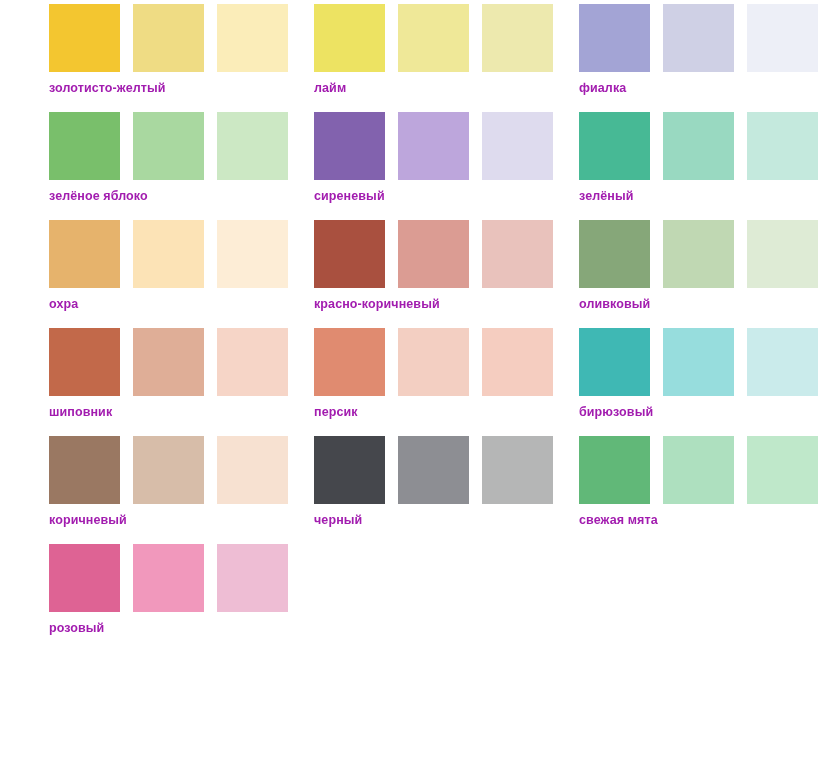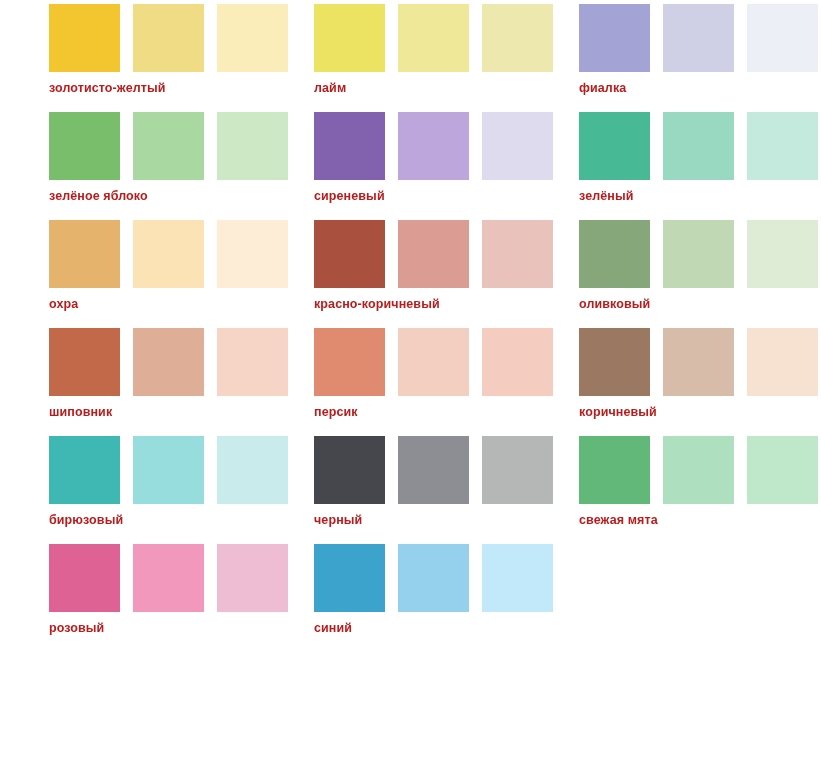--- a/index.html
+++ b/index.html
@@ -46,21 +46,21 @@
     width: 71px;
     height: 68px;
     flex: 0 0 71px;
   }
   .group-label {
     position: absolute;
     left: 0;
     top: 76px;
     font-size: 12.5px;
     font-weight: bold;
-    color: #b91c1c;
+    color: #a21caf;
     letter-spacing: 0.1px;
     white-space: nowrap;
     line-height: 16px;
   }
 </style>
 </head>
 <body>
 
 <div id="palette-sheet">
   <div class="palette-grid">
@@ -147,36 +147,36 @@
       <div class="color-group">
         <div class="swatch-row">
           <div class="swatch" title="#E08B70" style="background: rgb(224, 139, 112);"></div>
           <div class="swatch" title="#F3CFC2" style="background: rgb(243, 207, 194);"></div>
           <div class="swatch" title="#F5CDC0" style="background: rgb(245, 205, 192);"></div>
         </div>
         <div class="group-label">персик</div>
       </div>
       <div class="color-group">
         <div class="swatch-row">
+          <div class="swatch" title="#3FB8B4" style="background: rgb(63, 184, 180);"></div>
+          <div class="swatch" title="#97DDDD" style="background: rgb(151, 221, 221);"></div>
+          <div class="swatch" title="#CAEBEB" style="background: rgb(202, 235, 235);"></div>
+        </div>
+        <div class="group-label">бирюзовый</div>
+      </div>
+      <div class="color-group">
+        <div class="swatch-row">
           <div class="swatch" title="#9A7862" style="background: rgb(154, 120, 98);"></div>
           <div class="swatch" title="#D7BDA9" style="background: rgb(215, 189, 169);"></div>
           <div class="swatch" title="#F7E1D1" style="background: rgb(247, 225, 209);"></div>
         </div>
         <div class="group-label">коричневый</div>
       </div>
       <div class="color-group">
         <div class="swatch-row">
-          <div class="swatch" title="#3FB8B4" style="background: rgb(63, 184, 180);"></div>
-          <div class="swatch" title="#97DDDD" style="background: rgb(151, 221, 221);"></div>
-          <div class="swatch" title="#CAEBEB" style="background: rgb(202, 235, 235);"></div>
-        </div>
-        <div class="group-label">бирюзовый</div>
-      </div>
-      <div class="color-group">
-        <div class="swatch-row">
           <div class="swatch" title="#45474C" style="background: rgb(69, 71, 76);"></div>
           <div class="swatch" title="#8D8E93" style="background: rgb(141, 142, 147);"></div>
           <div class="swatch" title="#B5B6B6" style="background: rgb(181, 182, 182);"></div>
         </div>
         <div class="group-label">черный</div>
       </div>
       <div class="color-group">
         <div class="swatch-row">
           <div class="swatch" title="#61B878" style="background: rgb(97, 184, 120);"></div>
           <div class="swatch" title="#AEE0BF" style="background: rgb(174, 224, 191);"></div>
@@ -184,26 +184,18 @@
         </div>
         <div class="group-label">свежая мята</div>
       </div>
       <div class="color-group">
         <div class="swatch-row">
           <div class="swatch" title="#DE6394" style="background: rgb(222, 99, 148);"></div>
           <div class="swatch" title="#F198BC" style="background: rgb(241, 152, 188);"></div>
           <div class="swatch" title="#EEBDD4" style="background: rgb(238, 189, 212);"></div>
         </div>
         <div class="group-label">розовый</div>
-      </div>
-      <div class="color-group">
-        <div class="swatch-row">
-          <div class="swatch" title="#3CA3CC" style="background: rgb(60, 163, 204);"></div>
-          <div class="swatch" title="#95D1EC" style="background: rgb(149, 209, 236);"></div>
-          <div class="swatch" title="#C2E9FA" style="background: rgb(194, 233, 250);"></div>
-        </div>
-        <div class="group-label">синий</div>
       </div>
       <div class="color-group empty">
         <div class="swatch-row"></div>
       </div>
     </div>
 </div>
 
 </body></html>

